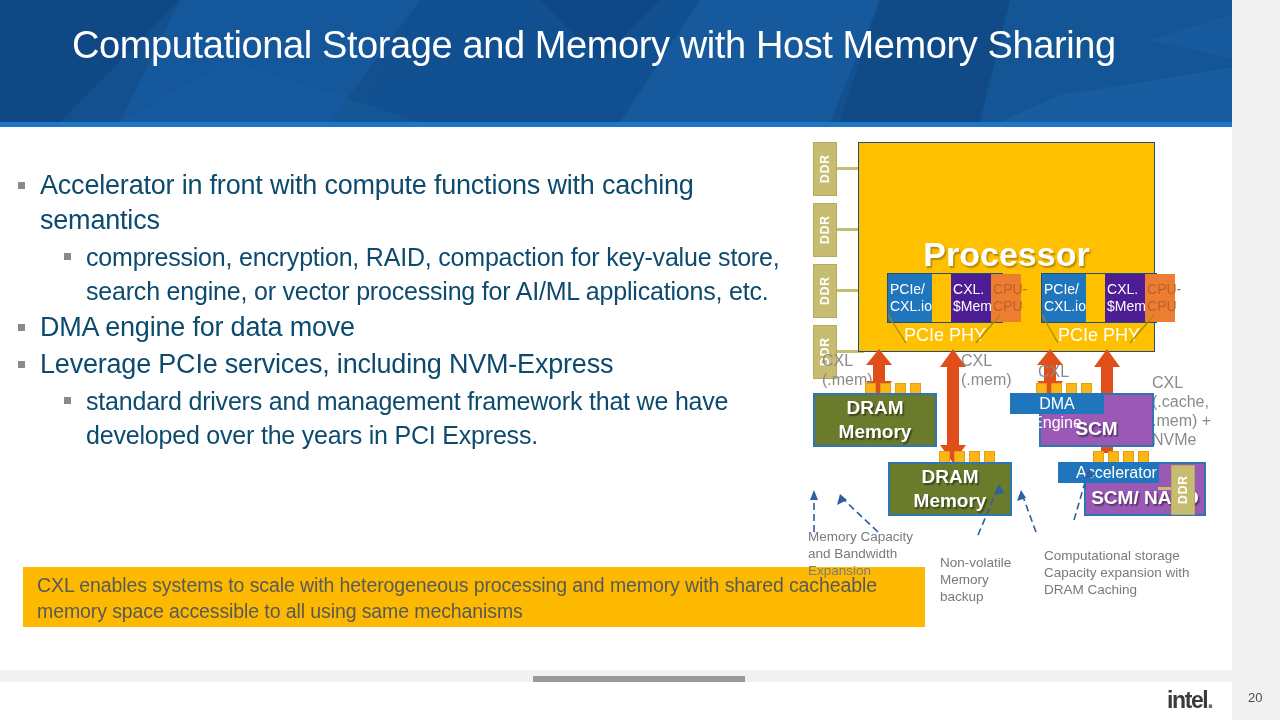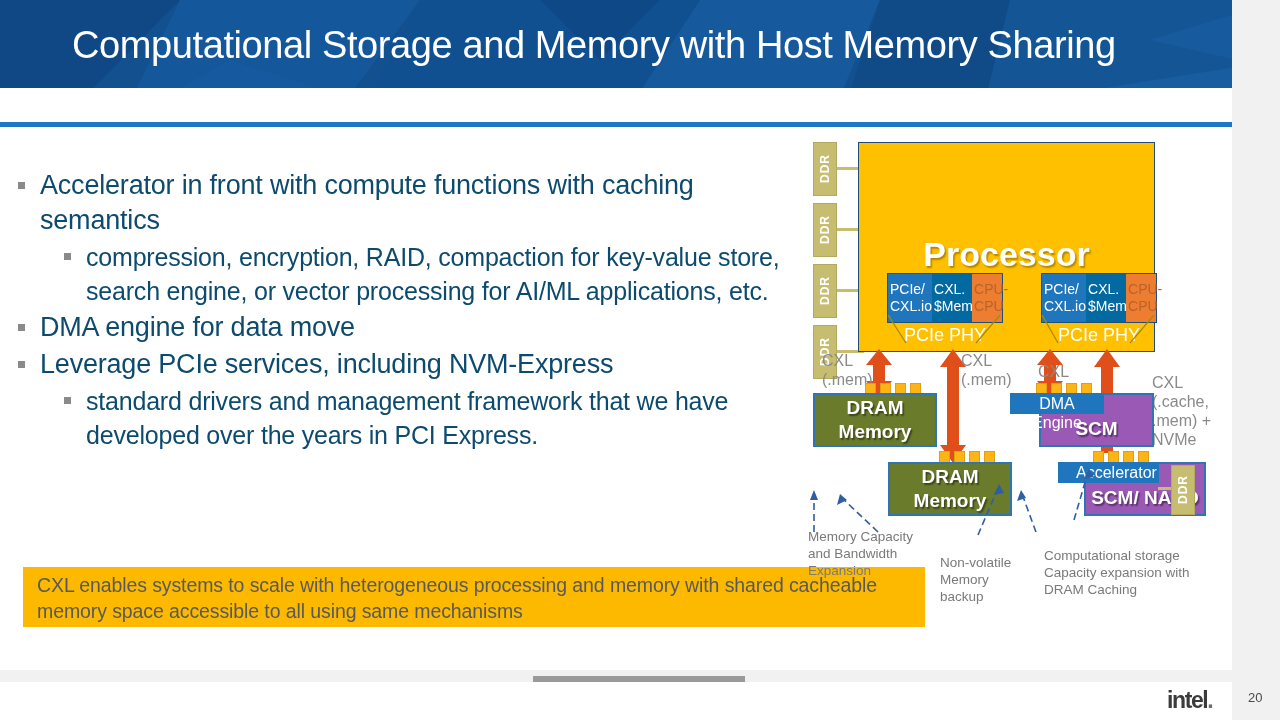--- a/index.html
+++ b/index.html
@@ -24,21 +24,21 @@
     position: absolute; left: 0; top: 670px; width: 1280px; height: 50px;
     background: #f1f1f1;
   }
   .bottom-white {
     position: absolute; left: 0; top: 682px; width: 1232px; height: 38px;
     background: #ffffff;
   }
 
   
   .header {
-    position: absolute; left: 0; top: 0; width: 1280px; height: 88px;
+    position: absolute; left: 0; top: 0; width: 1280px; height: 122px;
     background: #12508f;
     overflow: hidden;
   }
   .header svg { position: absolute; left: 0; top: 0; }
   .header-underline {
     position: absolute; left: 0; top: 122px; width: 1280px; height: 5px;
     background: #1f76c4;
   }
   .slide-title {
     position: absolute; left: 72px; top: 22px; width: 1080px;
@@ -140,21 +140,21 @@
   }
   .iobox { border: 1px solid #1f4e79; display: flex; }
   .iobox .seg {
     display: flex; align-items: center; justify-content: flex-start;
     color: #ffffff; font-size: 14px; line-height: 17px;
     padding-left: 2px;
     white-space: nowrap;
   }
   .seg-pcie { background: #1f76bd; }
   .seg-cxl  { background: #8cb councils; }
-  .seg-cxl  { background: #0369a1; }
+  .seg-cxl  { background: #4c1d95; margin-left: 19px; }
   .seg-cpu  { background: #ed7d31; }
   .phy-label {
     position: absolute; text-align: center; width: 100%;
     color: #ffffff; font-size: 18px;
   }
 
   .grn {
     background: #6b7b2c;
     border: 2px solid #2e75b6;
     color: #ffffff;

